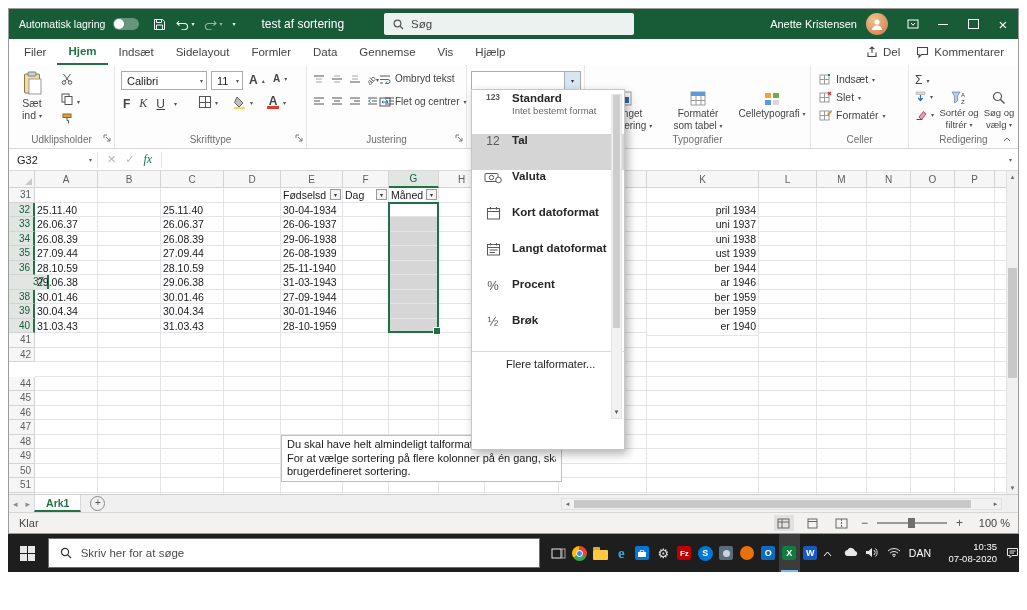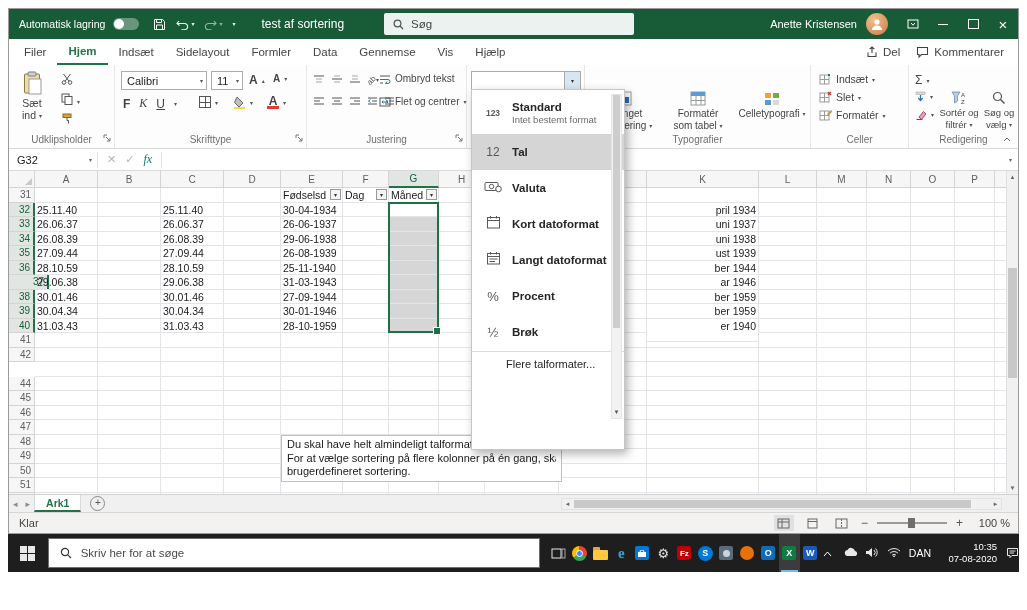--- a/index.html
+++ b/index.html
@@ -51,21 +51,21 @@
   .itl{font-style:italic;font-family:"Liberation Serif",serif;font-size:12px;}
   .und{text-decoration:underline;font-size:12px;}
   .rowbtn{position:absolute;display:flex;align-items:center;gap:4px;white-space:nowrap;}
   .numbox{position:absolute;left:462px;top:6px;width:110px;height:19px;background:#fff;border:1px solid #ABABAB;box-sizing:border-box;display:flex;}
   .numbox .na{margin-left:auto;width:15px;background:#D8E6F2;border-left:1px solid #ABABAB;display:flex;align-items:center;justify-content:center;font-size:6px;color:#333;}
   .chev{position:absolute;right:7px;bottom:4px;}
 
   
   .nummenu{position:absolute;left:462px;top:80px;width:154px;height:361px;background:#fff;border:1px solid #C6C6C6;
     box-shadow:3px 4px 9px rgba(0,0,0,.3);z-index:60;box-sizing:border-box;padding-top:2px;}
-  .mi{height:36px;display:flex;align-items:center;padding:0 14px 0 8px;box-sizing:border-box;}
+  .mi{height:36px;display:flex;align-items:flex-start;padding:0 14px 0 8px;box-sizing:border-box;}
   .mi0{height:42px;}
   .mi.hl{background:#D5D5D5;}
   .mico{flex:0 0 26px;text-align:center;color:#595959;font-weight:700;}
   .mtxt{display:flex;flex-direction:column;margin-left:6px;line-height:12px;}
   .mlab{font-size:11.5px;font-weight:700;color:#262626;}
   .msub{font-size:9.5px;color:#6A6A6A;font-weight:400;margin-top:1px;}
   .msep{border-top:1px solid #D9D9D9;margin-top:1px;}
   .mfoot{height:24px;display:flex;align-items:center;padding-left:34px;font-size:11px;color:#262626;}
   .mscroll{position:absolute;top:4px;bottom:30px;right:2px;width:11px;background:#F2F2F2;border:1px solid #E4E4E4;box-sizing:border-box;}
   .mthumb{position:absolute;left:1px;right:1px;top:0;height:72%;background:#CDCDCD;}
@@ -723,21 +723,21 @@
           <div class="cl" style="left: 26px; top: 147.5px; width: 63px; height: 14.5px;">31.03.43</div>
           <div class="cl" style="left: 89px; top: 147.5px; width: 63px; height: 14.5px;"></div>
           <div class="cl" style="left: 152px; top: 147.5px; width: 63px; height: 14.5px;">31.03.43</div>
           <div class="cl" style="left: 215px; top: 147.5px; width: 57px; height: 14.5px;"></div>
           <div class="cl" style="left: 272px; top: 147.5px; width: 62px; height: 14.5px;">28-10-1959</div>
           <div class="cl" style="left: 334px; top: 147.5px; width: 46px; height: 14.5px;"></div>
           <div class="cl sc" style="left: 380px; top: 147.5px; width: 50px; height: 14.5px;"></div>
           <div class="cl" style="left: 430px; top: 147.5px; width: 46px; height: 14.5px;"></div>
           <div class="cl" style="left: 476px; top: 147.5px; width: 74px; height: 14.5px;"></div>
           <div class="cl" style="left: 550px; top: 147.5px; width: 88px; height: 14.5px;"></div>
-          <div class="cl ra" style="left: 638px; top: 147.5px; width: 112px; height: 23px;">er 1940</div>
+          <div class="cl ra" style="left: 638px; top: 147.5px; width: 112px; height: 17px;">er 1940</div>
           <div class="cl" style="left: 750px; top: 147.5px; width: 58px; height: 14.5px;"></div>
           <div class="cl" style="left: 808px; top: 147.5px; width: 50px; height: 14.5px;"></div>
           <div class="cl" style="left: 858px; top: 147.5px; width: 44px; height: 14.5px;"></div>
           <div class="cl" style="left: 902px; top: 147.5px; width: 44px; height: 14.5px;"></div>
           <div class="cl" style="left: 946px; top: 147.5px; width: 40px; height: 14.5px;"></div>
           <div class="cl" style="left: 986px; top: 147.5px; width: 40px; height: 14.5px;"></div>
           <div class="gh rh" style="left: 0px; top: 162px; width: 26px; height: 14.5px;">41</div>
           <div class="cl" style="left: 26px; top: 162px; width: 63px; height: 14.5px;"></div>
           <div class="cl" style="left: 89px; top: 162px; width: 63px; height: 14.5px;"></div>
           <div class="cl" style="left: 152px; top: 162px; width: 63px; height: 14.5px;"></div>

